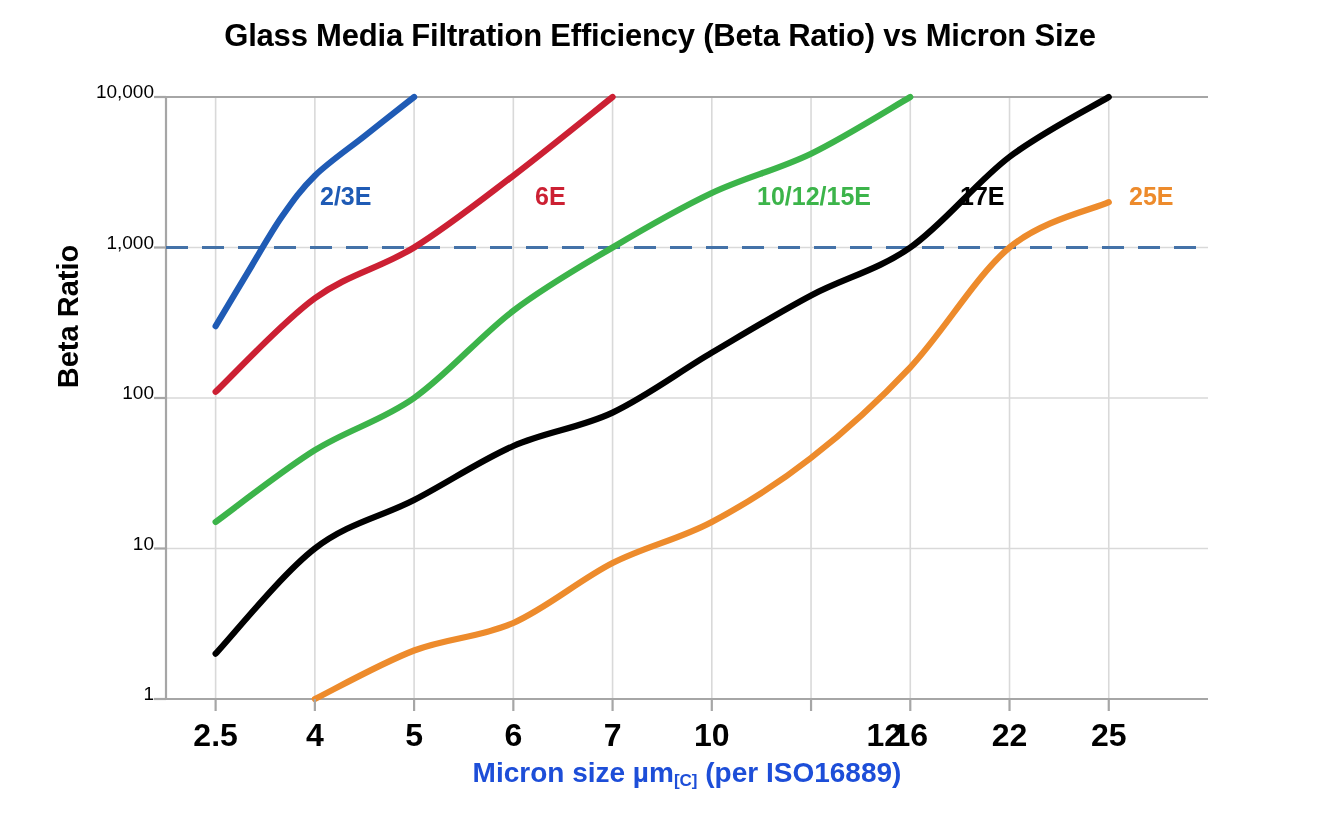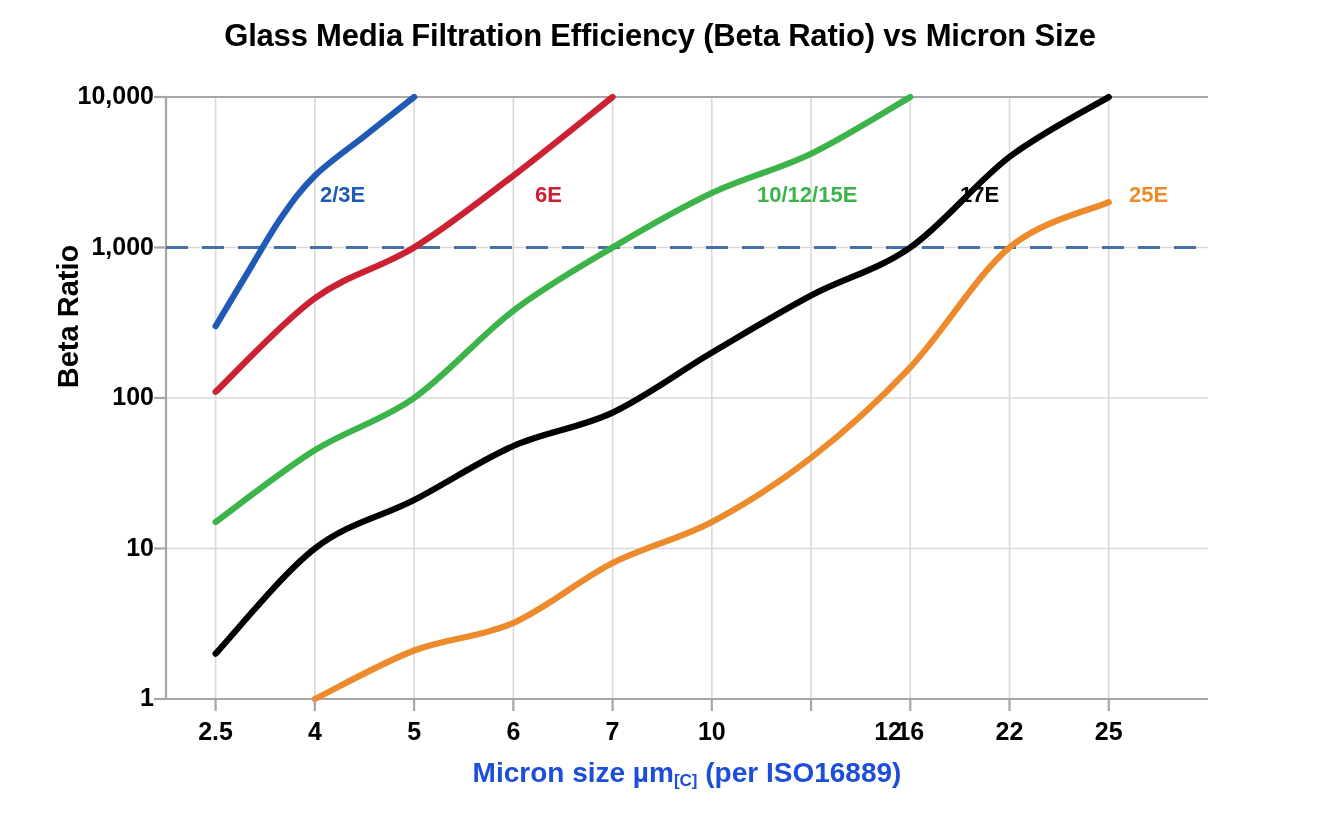--- a/index.html
+++ b/index.html
@@ -76,38 +76,38 @@
     width: 1042px;
     height: 602px;
     overflow: visible;
   }
 
   .ytick-label {
     position: absolute;
     right: 4px;
     width: 140px;
     text-align: right;
+    font-size: 19px;
+    font-weight: normal;
+    color: #000000;
+    white-space: nowrap;
+  }
+
+  .xtick-label {
+    position: absolute;
+    width: 110px;
+    text-align: center;
+    font-size: 32px;
+    font-weight: bold;
+    color: #000000;
+  }
+
+  .series-annot {
+    position: absolute;
     font-size: 25px;
-    font-weight: bold;
-    color: #000000;
-    white-space: nowrap;
-  }
-
-  .xtick-label {
-    position: absolute;
-    width: 110px;
-    text-align: center;
-    font-size: 25px;
-    font-weight: bold;
-    color: #000000;
-  }
-
-  .series-annot {
-    position: absolute;
-    font-size: 22px;
     font-weight: bold;
     white-space: nowrap;
   }
 </style>
 </head>
 <body>
 
 <div id="chart-root">
 
   <div class="chart-title">Glass Media Filtration Efficiency (Beta Ratio) vs Micron Size</div>

